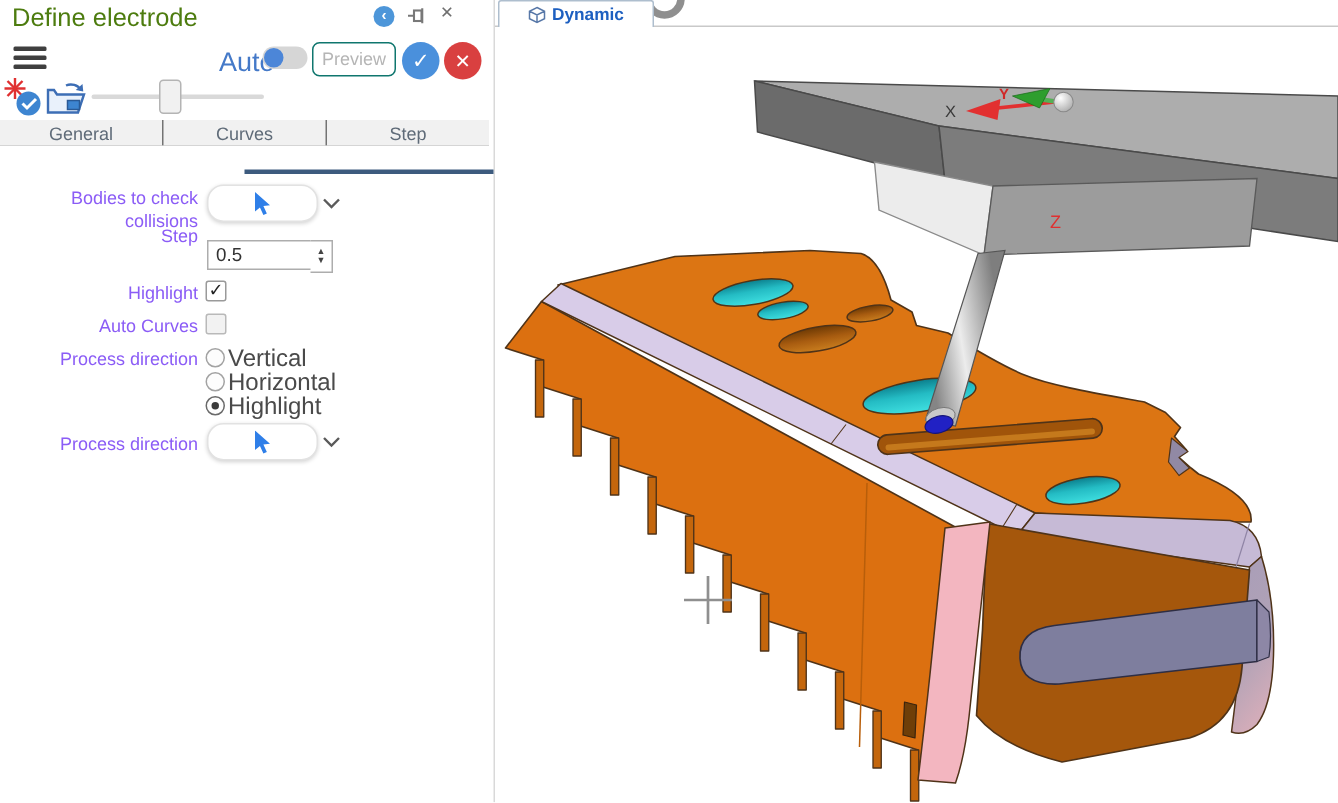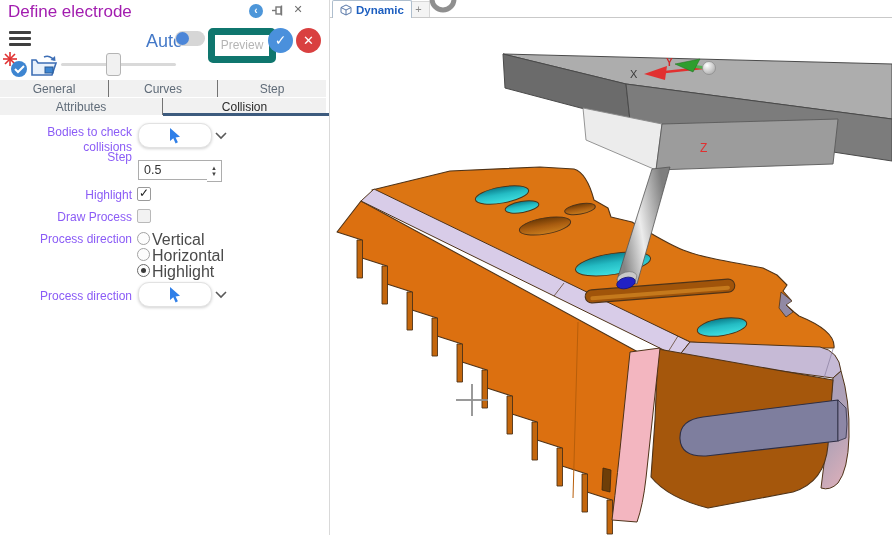--- a/index.html
+++ b/index.html
@@ -1,28 +1,28 @@
 <!DOCTYPE html>
 <html><head>
 <meta charset="utf-8">
 <style>
   html,body{margin:0;padding:0;background:#fff;font-family:"Liberation Sans",sans-serif;}
   #app{position:relative;width:892px;height:535px;background:#fff;overflow:hidden;}
   .abs{position:absolute;}
   
   #panel{position:absolute;left:0;top:0;width:329px;height:535px;background:#fff;border-right:1px solid #d9d9d9;}
-  .title{left:8px;top:2px;font-size:17px;color:#a21caf;}
+  .title{left:8px;top:2px;font-size:17px;color:#4d7c0f;}
   .back-circle{left:249px;top:4px;width:14px;height:14px;border-radius:50%;background:#4d96d9;color:#fff;font-size:10px;font-weight:bold;line-height:14px;text-align:center;}
   .close-x{left:291px;top:2px;width:14px;height:14px;color:#6f6f6f;font-size:11px;line-height:14px;text-align:center;}
   .hamburger{left:9px;top:31px;width:22px;height:15px;display:flex;flex-direction:column;justify-content:space-between;cursor:pointer;}
   .hamburger span{display:block;height:2.6px;background:#3f3f3f;border-radius:1px;}
   .auto-label{left:146px;top:31px;font-size:18px;color:#4479c8;}
   .toggle{left:175px;top:31px;width:30px;height:15px;border-radius:8px;background:#d6d6d6;}
   .toggle .knob{position:absolute;left:1px;top:1px;width:13px;height:13px;border-radius:50%;background:#4c86d8;}
-  .preview-btn{left:208px;top:28px;width:54px;height:21px;border:7px solid #0f766e;border-radius:5px;background:#fff;color:#b5b5b5;font-size:12px;text-align:center;line-height:21px;}
+  .preview-btn{left:208px;top:28px;width:54px;height:21px;border:1px solid #0f766e;border-radius:5px;background:#fff;color:#b5b5b5;font-size:12px;text-align:center;line-height:21px;}
   .ok-btn{left:268px;top:28px;width:25px;height:25px;border-radius:50%;background:#4a90dc;color:#fff;font-size:14px;text-align:center;line-height:25px;}
   .cancel-btn{left:296px;top:28px;width:25px;height:25px;border-radius:50%;background:#d94040;color:#fff;font-size:13px;text-align:center;line-height:25px;}
   .slider-track{left:61px;top:63px;width:115px;height:3px;background:#d9d9d9;border-radius:2px;}
   .slider-thumb{left:106px;top:53px;width:13px;height:21px;background:#f1f1f1;border:1px solid #b4b4b4;border-radius:3px;}
   .tabs-row{left:0;width:326px;height:17px;display:flex;gap:1px;background:#737373;}
   .tab-cell{background:#f1f1f1;color:#5f6b78;font-size:12px;display:flex;align-items:center;justify-content:center;}
   .tab-active{color:#2b2b2b;}
   .tab-underline{left:163px;top:113px;width:166px;height:3px;background:#3d5b7e;}
   .flabel{font-size:12px;color:#8b5cf6;text-align:right;right:197px;white-space:nowrap;}
   .pick-btn{width:72px;height:23px;background:#fff;border:1px solid #e2e2e2;border-radius:11px;box-shadow:0 1px 3px rgba(0,0,0,.18);display:flex;align-items:center;justify-content:center;}
@@ -33,21 +33,21 @@
   .cbx{width:12px;height:12px;border:1px solid #9a9a9a;border-radius:2px;background:#fff;font-size:12px;line-height:10px;color:#222;text-align:center;}
   .cbx.empty{background:#f2f2f2;border-color:#b9b9b9;}
   .radio{width:11px;height:11px;border:1px solid #a3a3a3;border-radius:50%;background:#fdfdfd;display:flex;align-items:center;justify-content:center;}
   .radio .dot{width:5px;height:5px;border-radius:50%;background:#3a3a3a;display:none;}
   .radio.sel{border-color:#6a6a6a;}
   .radio.sel .dot{display:block;}
   .opt-label{font-size:16px;color:#4a4a4a;left:152px;white-space:nowrap;}
   
   #viewport{position:absolute;left:330px;top:0;width:562px;height:535px;background:#fff;}
   #tabbar{position:absolute;left:0;top:0;width:562px;height:17px;border-bottom:1px solid #c9c9c9;}
-  .vtab{position:absolute;left:2px;top:0;height:17px;padding:0 7px;background:#fff;border:1px solid #aebece;border-bottom:none;border-radius:2px 2px 0 0;display:flex;align-items:center;gap:4px;z-index:2;}
+  .vtab{position:absolute;left:2px;top:0;height:17px;padding:0 19px;background:#fff;border:1px solid #aebece;border-bottom:none;border-radius:2px 2px 0 0;display:flex;align-items:center;gap:4px;z-index:2;}
   .vtab .lbl{font-size:11.5px;font-weight:bold;color:#1d5fc0;}
   .plus-tab{position:absolute;left:77px;top:1px;width:21px;height:15px;background:#f4f4f4;border:1px solid #d8d8d8;border-bottom:none;color:#8a8a8a;font-size:11px;text-align:center;line-height:15px;}
   .arc-widget{position:absolute;left:98px;top:0;width:34px;height:18px;overflow:hidden;}
   #scene{position:absolute;left:0;top:17px;}
 </style>
 </head>
 <body>
 
 <div id="app">
 
@@ -96,24 +96,20 @@
       <rect x="15" y="16" width="8" height="6" fill="#3d85d1" stroke="#2a5a96"></rect>
     </svg>
     <div class="abs slider-track"></div>
     <div class="abs slider-thumb"></div>
 
     <div class="abs tabs-row" style="top:80px">
       <div class="tab-cell" style="width:108px">General</div>
       <div class="tab-cell" style="width:108px">Curves</div>
       <div class="tab-cell" style="width:108px">Step</div>
     </div>
-    <div class="abs tabs-row" style="top:98px">
-      <div class="tab-cell" style="width:162px">Attributes</div>
-      <div class="tab-cell tab-active" style="width:163px">Collision</div>
-    </div>
     <div class="abs tab-underline"></div>
 
     <div class="abs flabel" style="top:125px">Bodies to check</div>
     <div class="abs flabel" style="top:140px">collisions</div>
     <div class="abs pick-btn" style="left:138px;top:123px">
       <svg width="12" height="16" viewBox="0 0 12 16">
         <path d="M1,0 L1,13 L4.3,10.3 L6.6,15.4 L8.9,14.3 L6.6,9.4 L11,8.8 Z" fill="#2f7fe8"></path>
       </svg>
     </div>
     <svg class="abs chev" style="left:214px;top:128px" width="14" height="12" viewBox="0 0 14 12">
@@ -123,21 +119,21 @@
     <div class="abs flabel" style="top:150px">Step</div>
     <input class="abs step-input" value="0.5" style="">
     <div class="abs spinner">
       <span>▲</span>
       <span>▼</span>
     </div>
 
     <div class="abs flabel" style="top:188px">Highlight</div>
     <div class="abs cbx" style="left:137px;top:187px"><span>✓</span></div>
 
-    <div class="abs flabel" style="top:210px">Draw Process</div>
+    <div class="abs flabel" style="top:210px">Auto Curves</div>
     <div class="abs cbx empty" style="left:137px;top:209px"></div>
 
     <div class="abs flabel" style="top:232px">Process direction</div>
     <div class="abs radio" style="left:137px;top:232px"></div>
     <div class="abs opt-label" style="top:231px">Vertical</div>
     <div class="abs radio" style="left:137px;top:248px"></div>
     <div class="abs opt-label" style="top:247px">Horizontal</div>
     <div class="abs radio sel" style="left:137px;top:264px">
         <div class="dot"></div>
       </div>

